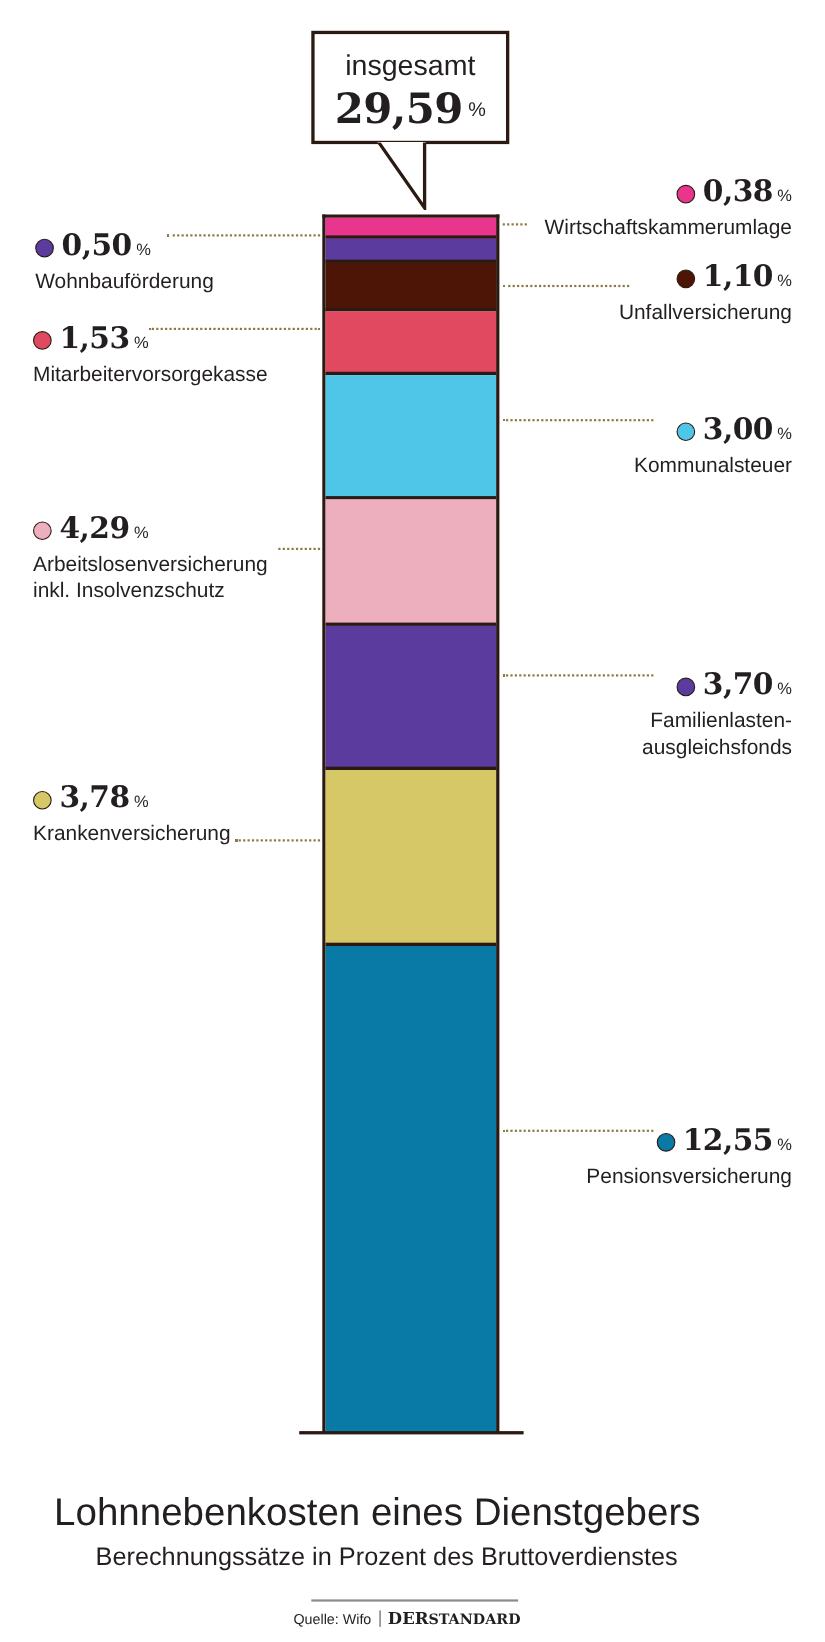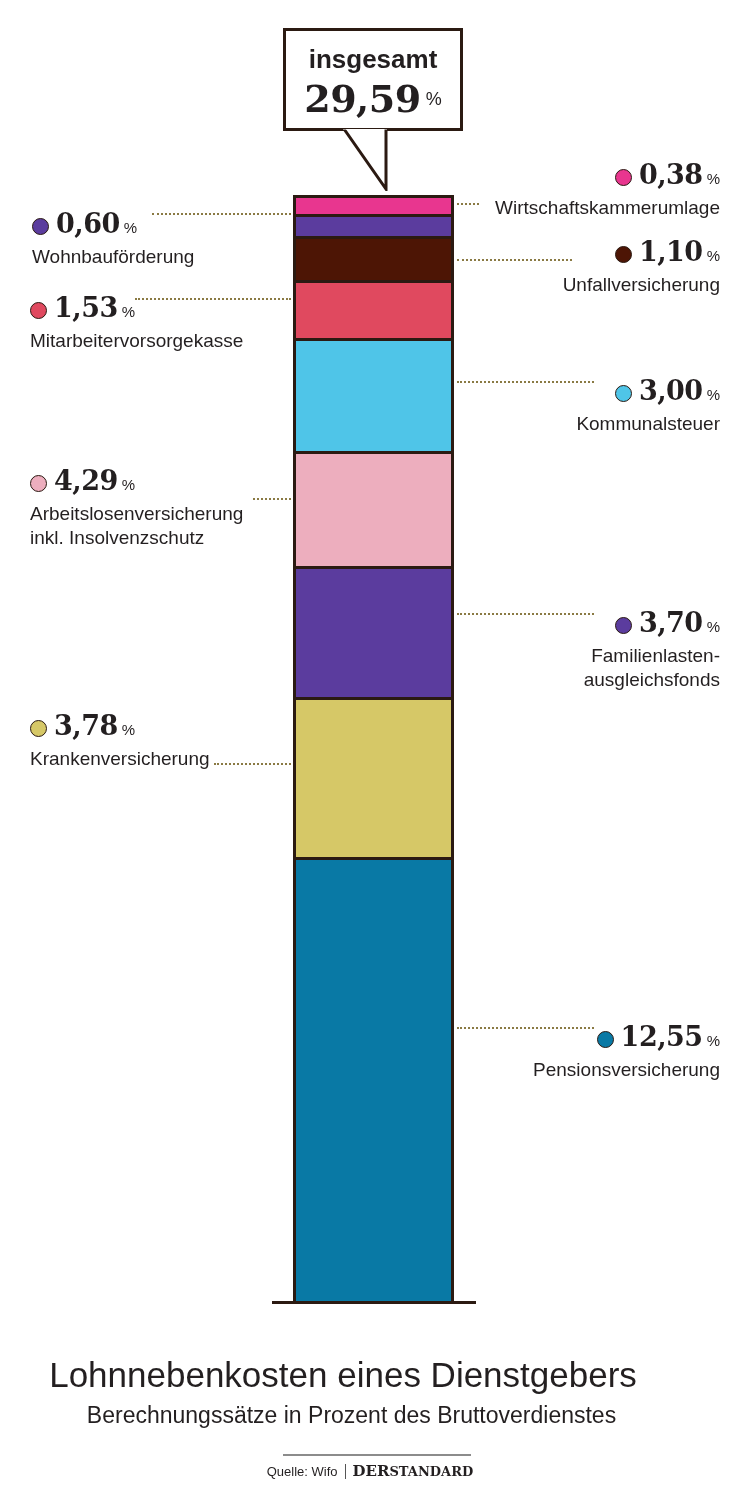--- a/index.html
+++ b/index.html
@@ -27,21 +27,21 @@
     box-sizing: border-box;
     background: #fff;
     text-align: center;
   }
   #callout .tot-label {
     display: block;
     font-size: 26px;
     line-height: 34px;
     margin-top: 11px;
     color: #231f20;
-    font-weight: 700;
+    font-weight: 400;
   }
   #callout .tot-value {
     display: inline-block;
     font-family: "DejaVu Serif", serif;
     font-weight: bold;
     font-size: 38px;
     line-height: 46px;
     letter-spacing: -0.5px;
     color: #231f20;
   }
@@ -229,21 +229,21 @@
 
 <div class="lab right" style="left:420px; top:143px;">
   <div class="line1">
     <span class="dot" style="background:#E8368F"></span><span class="val">0,38</span><span class="pct">%</span>
   </div>
   <div class="name">Wirtschaftskammerumlage</div>
 </div>
 
 <div class="lab left" style="left:32px; top:192px;">
   <div class="line1">
-    <span class="dot" style="background:#5B3C9E"></span><span class="val">0,60</span><span class="pct">%</span>
+    <span class="dot" style="background:#5B3C9E"></span><span class="val">0,50</span><span class="pct">%</span>
   </div>
   <div class="name">Wohnbauförderung</div>
 </div>
 
 <div class="lab right" style="left:420px; top:220px;">
   <div class="line1">
     <span class="dot" style="background:#4D1505"></span><span class="val">1,10</span><span class="pct">%</span>
   </div>
   <div class="name">Unfallversicherung</div>
 </div>

